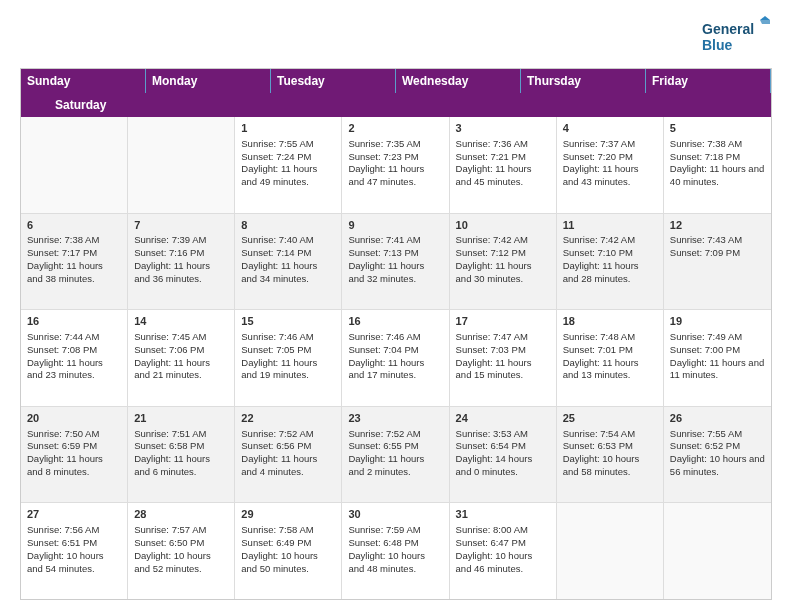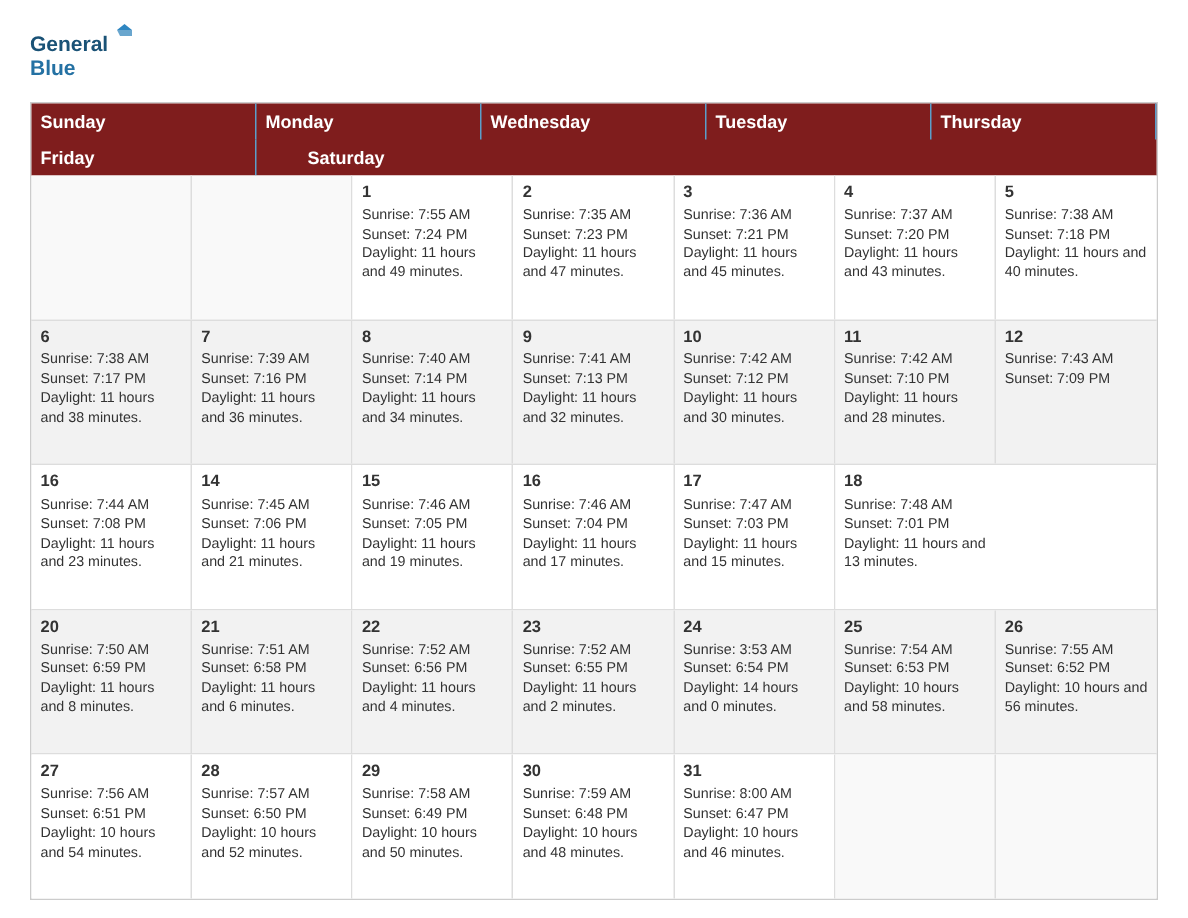--- a/index.html
+++ b/index.html
@@ -12,21 +12,21 @@
     }
     .page {
       width: 792px;
       height: 612px;
       padding: 16px 20px 12px 20px;
       display: flex;
       flex-direction: column;
     }
     .header {
       display: flex;
-      justify-content: flex-start;
+      justify-content: flex-end;
       align-items: flex-start;
       margin-bottom: 8px;
     }
     .logo {
       display: flex;
       align-items: center;
       gap: 4px;
     }
     .title-block {
       text-align: right;
@@ -42,22 +42,22 @@
       color: #555;
     }
     .calendar {
       flex: 1;
       display: flex;
       flex-direction: column;
       border: 1px solid #ccc;
     }
     .cal-header {
       display: grid;
-      grid-template-columns: repeat(5, 1fr);
-      background: #7f1d1d;
+      grid-template-columns: repeat(6, 1fr);
+      background: #701a75;
     }
     .cal-header-cell {
       color: #fff;
       font-size: 12px;
       font-weight: bold;
       padding: 5px 6px;
       border-right: 1px solid #5b9ec9;
     }
     .cal-header-cell:last-child { border-right: none; margin-left: 28px; }
     .cal-body {
@@ -106,22 +106,22 @@
     <div class="title-block">
       <div class="month-title"></div>
       <div class="location"></div>
     </div>
   </div>
 
   <div class="calendar">
     <div class="cal-header">
     <div class="cal-header-cell">Sunday</div>
         <div class="cal-header-cell">Monday</div>
+        <div class="cal-header-cell">Tuesday</div>
         <div class="cal-header-cell">Wednesday</div>
-        <div class="cal-header-cell">Tuesday</div>
         <div class="cal-header-cell">Thursday</div>
         <div class="cal-header-cell">Friday</div>
         <div class="cal-header-cell">Saturday</div>
       </div>
     <div class="cal-body">
     <div class="cal-row">
           <div class="cal-cell empty"></div>
           <div class="cal-cell empty"></div>
           <div class="cal-cell">
           <span class="day-num">1</span>
@@ -227,20 +227,26 @@
           <span>Sunrise: 7:47 AM</span><br>
           <span>Sunset: 7:03 PM</span><br>
           <span>Daylight: 11 hours and 15 minutes.</span>
         </div>
           <div class="cal-cell">
           <span class="day-num">18</span>
           <span>Sunrise: 7:48 AM</span><br>
           <span>Sunset: 7:01 PM</span><br>
           <span>Daylight: 11 hours and 13 minutes.</span>
         </div>
+          <div class="cal-cell">
+          <span class="day-num">19</span>
+          <span>Sunrise: 7:49 AM</span><br>
+          <span>Sunset: 7:00 PM</span><br>
+          <span>Daylight: 11 hours and 11 minutes.</span>
+        </div>
         </div>
         <div class="cal-row">
           <div class="cal-cell alt-row">
           <span class="day-num">20</span>
           <span>Sunrise: 7:50 AM</span><br>
           <span>Sunset: 6:59 PM</span><br>
           <span>Daylight: 11 hours and 8 minutes.</span>
         </div>
           <div class="cal-cell alt-row">
           <span class="day-num">21</span>

